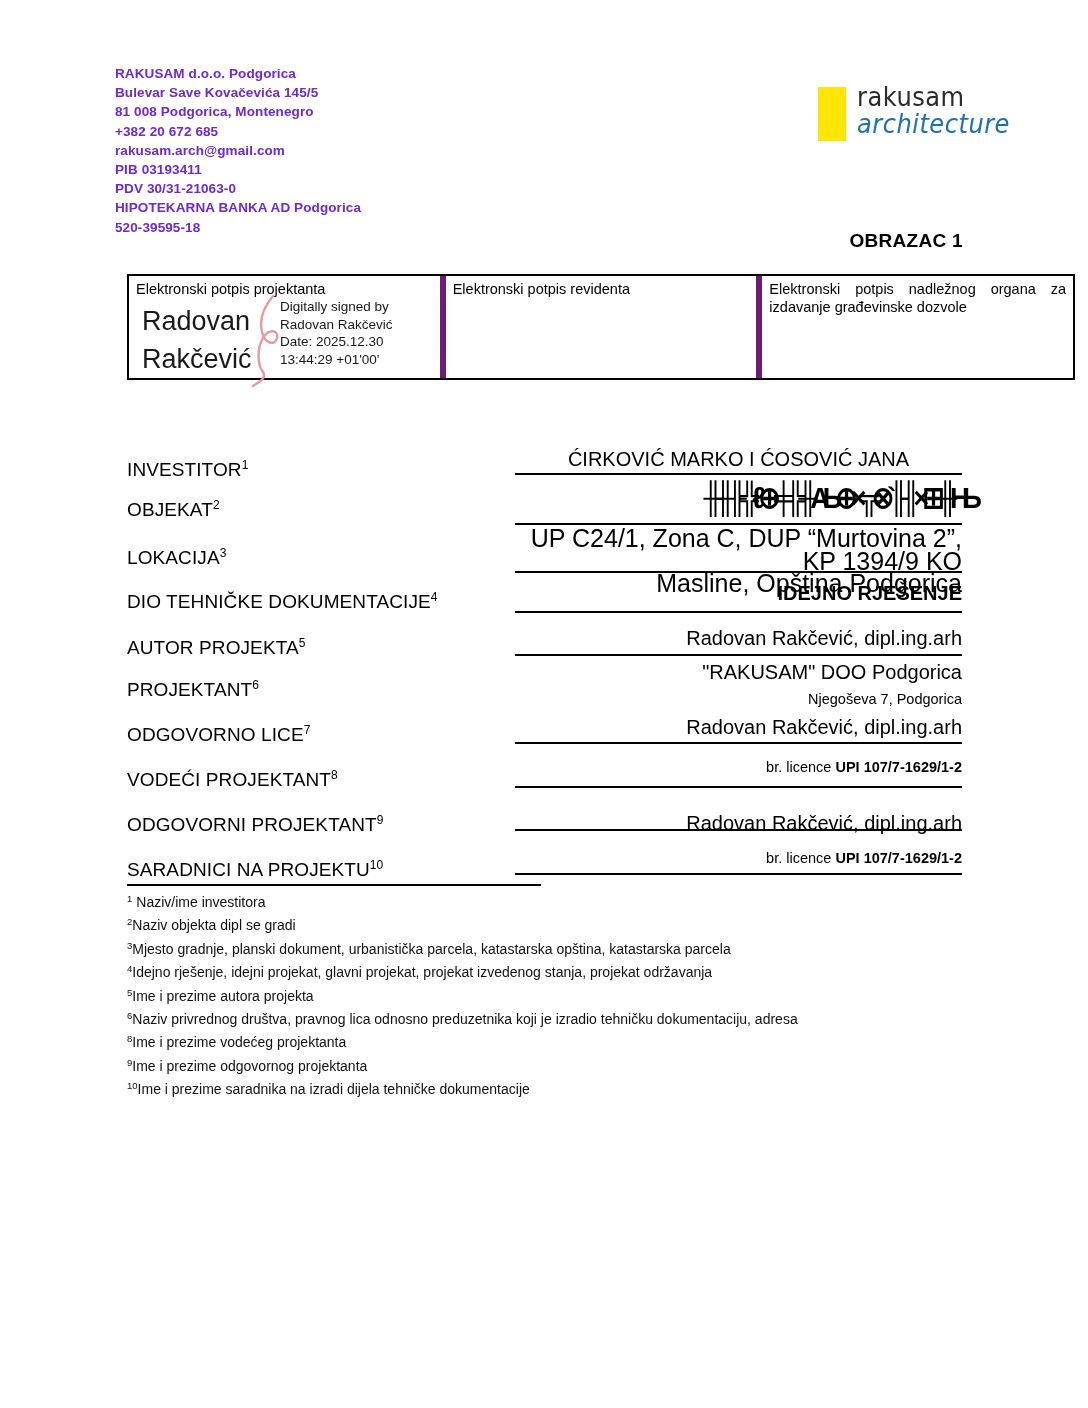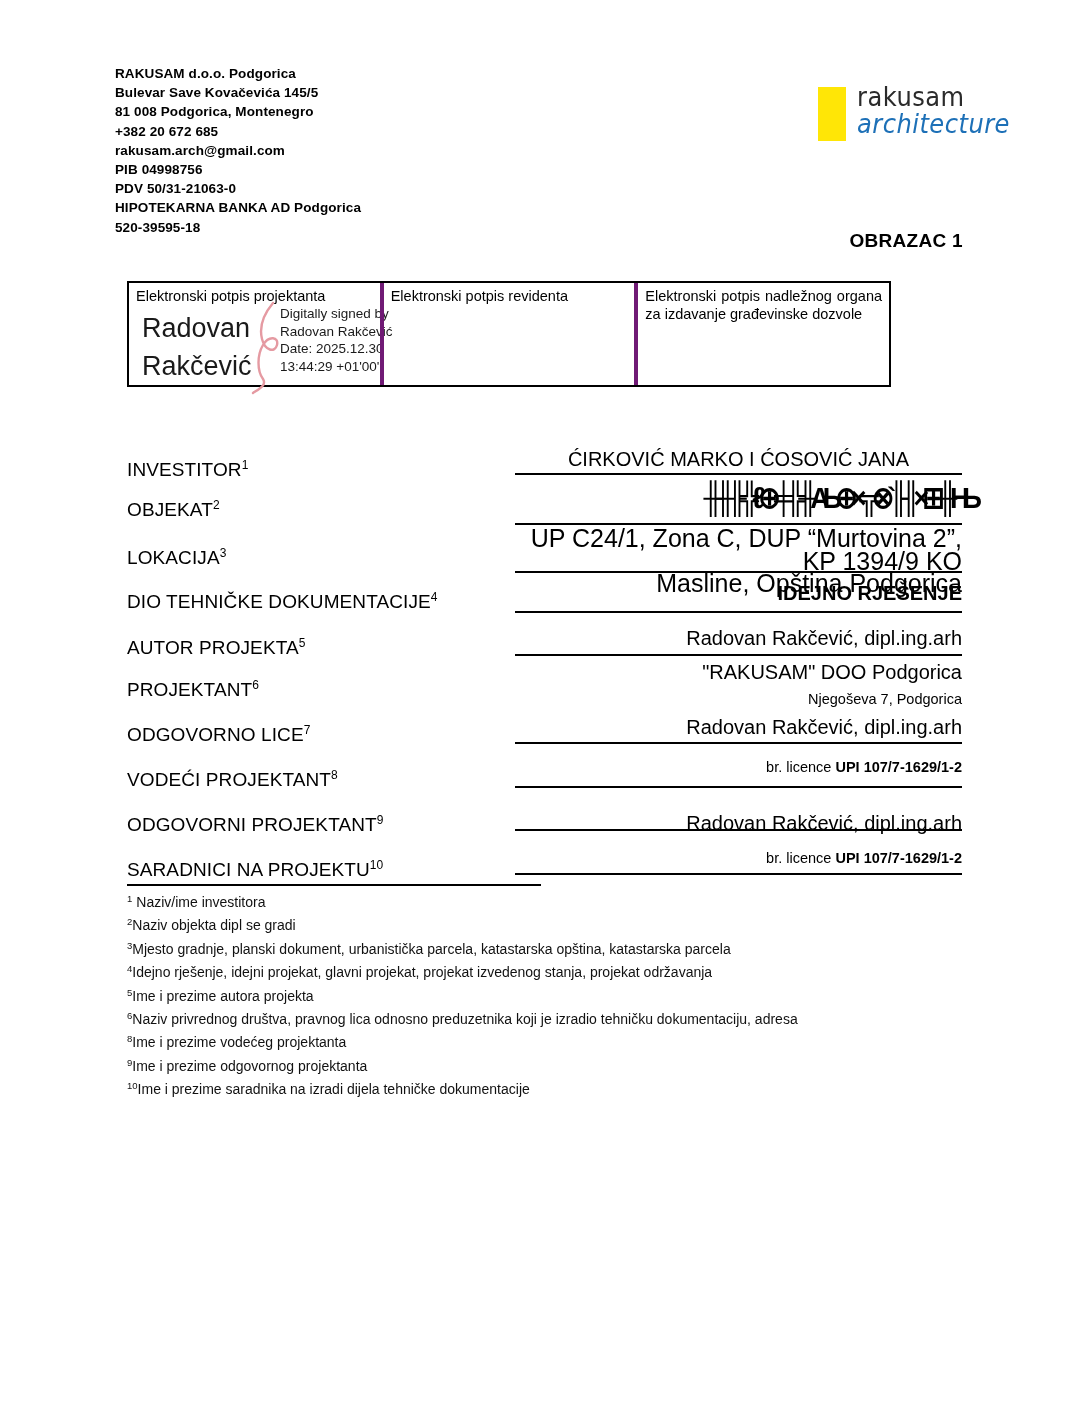--- a/index.html
+++ b/index.html
@@ -14,21 +14,21 @@
     margin: 0 auto;
   }
 
   
   .letterhead {
     position: absolute;
     left: 115px; top: 64px;
     font-size: 13.5px;
     font-weight: bold;
     line-height: 19.2px;
-    color: #000000;
+    color: #6d28d9;
     letter-spacing: 0.1px;
   }
 
   
   .logo { position: absolute; left: 818px; top: 87px; display: flex; }
   .logo-mark { width: 28px; height: 54px; }
   .logo-text {
     margin-left: 11px;
     margin-top: -3px;
     line-height: 27px;
@@ -45,33 +45,33 @@
     position: absolute;
     top: 230px; right: 125px;
     font-size: 19px;
     font-weight: bold;
     letter-spacing: 0.3px;
   }
 
   
   .sig-table {
     position: absolute;
-    left: 127px; top: 281px;
-    width: 764px; height: 106px;
+    left: 127px; top: 274px;
+    width: 948px; height: 106px;
     display: flex;
     border: 2px solid #000;
   }
   .sig-cell {
     position: relative;
     flex: 1 1 0;
     padding: 4px 7px;
     font-size: 14.5px;
     line-height: 18px;
   }
-  .sig-cell + .sig-cell { border-left: 4px solid #701a75; }
+  .sig-cell + .sig-cell { border-left: 6px solid #701a75; }
   .sig-cell-3 .cell-header { text-align: justify; }
   .signature-block { position: absolute; left: 8px; top: 22px; width: 268px; }
   .sig-name {
     position: absolute; left: 5px; top: 4px;
     font-size: 27px; line-height: 38px; color: #1a1a1a;
     white-space: nowrap;
   }
   .sig-swirl { position: absolute; left: 112px; top: -4px; }
   .sig-details {
     position: absolute; left: 143px; top: 0px;
@@ -129,22 +129,22 @@
 <body>
 
 <div class="page">
 
   <div class="letterhead">
     <div>RAKUSAM d.o.o. Podgorica</div>
     <div>Bulevar Save Kovačevića 145/5</div>
     <div>81 008 Podgorica, Montenegro</div>
     <div>+382 20 672 685</div>
     <div>rakusam.arch@gmail.com</div>
-    <div>PIB 04998756</div>
-    <div>PDV 50/31-21063-0</div>
+    <div>PIB 03193411</div>
+    <div>PDV 30/31-21063-0</div>
     <div>HIPOTEKARNA BANKA AD Podgorica</div>
     <div>520-39595-18</div>
   </div>
 
   <div class="logo">
     <svg class="logo-mark" viewBox="0 0 28 54">
       <rect x="0" y="0" width="28" height="54" fill="#FFE606"></rect>
     </svg>
     <div class="logo-text">
       <div class="logo-line1">rakusam</div>

